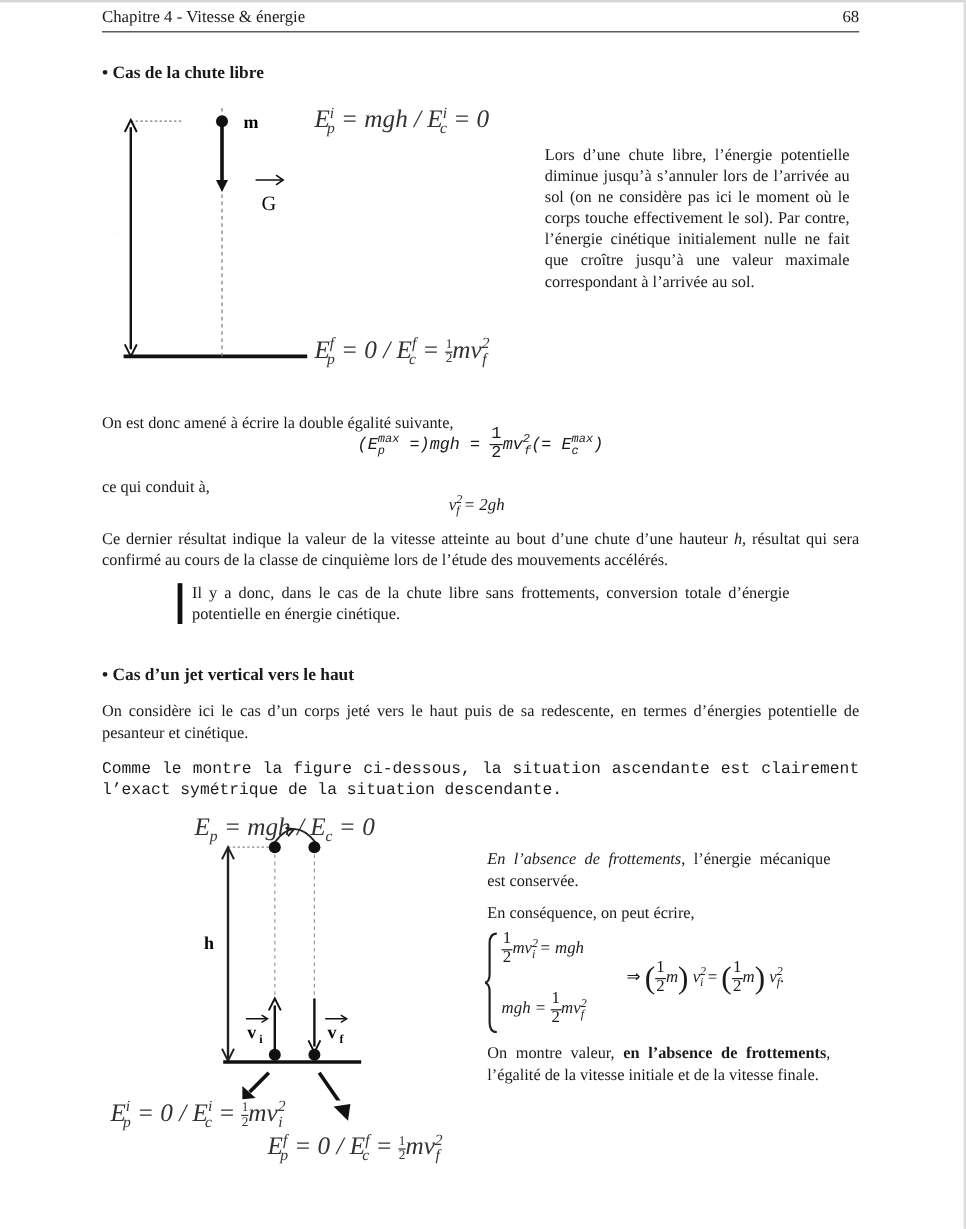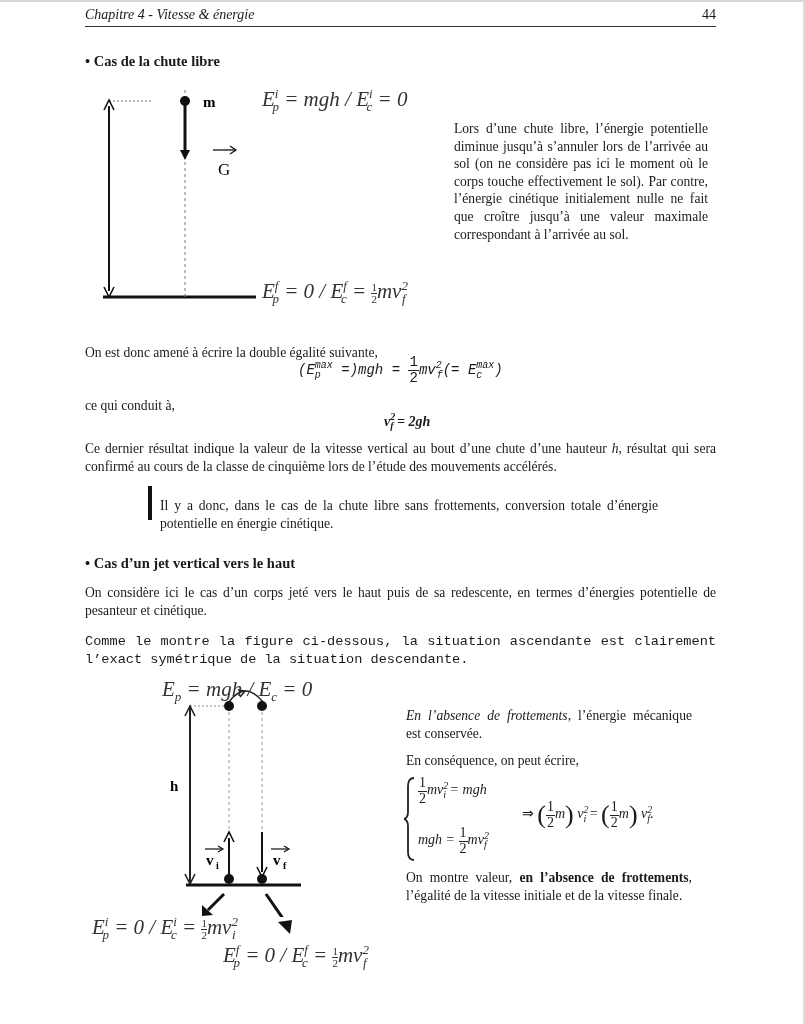--- a/index.html
+++ b/index.html
@@ -10,21 +10,21 @@
     color:#1a1a1a;
   }
   .page-edge-top { position:absolute; left:0; top:0; width:805px; height:2px; background:#d6d6d6; }
   .page-edge-right { position:absolute; right:0; top:0; width:2px; height:1024px; background:#dcdcdc; }
   .abs { position:absolute; }
   .header {
     position:absolute; left:85px; top:6px; width:631px; height:20px;
     border-bottom:1px solid #333;
     font-family:"Liberation Serif", serif; font-size:14px;
   }
-  .header .title { position:absolute; left:0; top:1px; font-style:italic; }
+  .header .title { position:absolute; left:0; top:1px; }
   .header .pageno { position:absolute; right:0; top:1px; }
   .section-title {
     position:absolute; left:85px; font-family:"Liberation Serif", serif;
     font-weight:bold; font-size:14.5px;
   }
   .para {
     position:absolute; font-family:"Liberation Serif", serif;
     font-size:13.6px; line-height:17.6px; text-align:justify;
   }
   .math { font-family:Liberation Mono, monospace; font-style:italic; }
@@ -45,21 +45,21 @@
   .ital { font-style:italic; }
 </style>
 </head>
 <body>
 
 <div class="page-edge-top"></div>
 <div class="page-edge-right"></div>
 
 <div class="header">
   <span class="title">Chapitre 4 - Vitesse &amp; énergie</span>
-  <span class="pageno">44</span>
+  <span class="pageno">68</span>
 </div>
 
 <div class="section-title" style="top:53px;">• Cas de la chute libre</div>
 
 <svg class="abs" style="left:95px;top:88px;" width="170" height="215">
   <defs>
     <marker id="ah" markerWidth="8" markerHeight="8" refX="4" refY="4" orient="auto">
       <path d="M0,0 L8,4 L0,8 z" fill="#111"></path>
     </marker>
   </defs>
@@ -97,30 +97,30 @@
 <div class="para" style="left:454px;top:120px;width:254px;">Lors d’une chute libre, l’énergie potentielle diminue jusqu’à s’annuler lors de l’arrivée au sol (on ne considère pas ici le moment où le corps touche effectivement le sol). Par contre, l’énergie cinétique initialement nulle ne fait que croître jusqu’à une valeur maximale correspondant à l’arrivée au sol.</div>
 
 <div class="para" style="left:85px;top:344px;width:631px;">On est donc amené à écrire la double égalité suivante,</div>
 
 <div class="eq" style="left:298px;top:355px;">
   <span class="math"><span>(E</span><sup>max</sup><sub style="margin-left:-18px">p</sub><span style="margin-left:12px"> =)mgh = </span><span class="frac"><span class="num">1</span><span class="den">2</span></span><span>mv</span><sup>2</sup><sub style="margin-left:-5px">f</sub><span>(= E</span><sup>max</sup><sub style="margin-left:-18px">c</sub><span style="margin-left:12px">)</span></span>
 </div>
 
 <div class="para" style="left:85px;top:397px;width:200px;">ce qui conduit à,</div>
 
-<div class="eq math" style="left:384px;top:411px;font-weight:bold;">
+<div class="eq math" style="left:374px;top:411px;">
   <span>v</span><sup>2</sup><sub style="margin-left:-5px">f</sub><span> = 2gh</span>
 </div>
 
 <div class="para" style="left:85px;top:440px;width:631px;">
-  <span>Ce dernier résultat indique la valeur de la vitesse vertical au bout d’une chute d’une hauteur </span><span class="ital">h</span><span>, résultat qui sera confirmé au cours de la classe de cinquième lors de l’étude des mouvements accélérés.</span>
+  <span>Ce dernier résultat indique la valeur de la vitesse atteinte au bout d’une chute d’une hauteur </span><span class="ital">h</span><span>, résultat qui sera confirmé au cours de la classe de cinquième lors de l’étude des mouvements accélérés.</span>
 </div>
 
 <div class="quote-bar"></div>
-<div class="para" style="left:160px;top:485px;width:498px;margin-top:12px;">Il y a donc, dans le cas de la chute libre sans frottements, conversion totale d’énergie potentielle en énergie cinétique.</div>
+<div class="para" style="left:160px;top:485px;width:498px;">Il y a donc, dans le cas de la chute libre sans frottements, conversion totale d’énergie potentielle en énergie cinétique.</div>
 
 <div class="section-title" style="top:555px;">• Cas d’un jet vertical vers le haut</div>
 
 <div class="para" style="left:85px;top:584px;width:631px;">On considère ici le cas d’un corps jeté vers le haut puis de sa redescente, en termes d’énergies potentielle de pesanteur et cinétique.</div>
 <div class="para" style="left:85px;top:633px;width:631px;font-family:Liberation Mono, monospace;">Comme le montre la figure ci-dessous, la situation ascendante est clairement l’exact symétrique de la situation descendante.</div>
 
 <div class="bigmath" style="left:162px;top:657px;margin-top:20px;">
   <span>E</span><sub>p</sub><span> = mgh / </span><span>E</span><sub>c</sub><span> = 0</span>
 </div>
 

